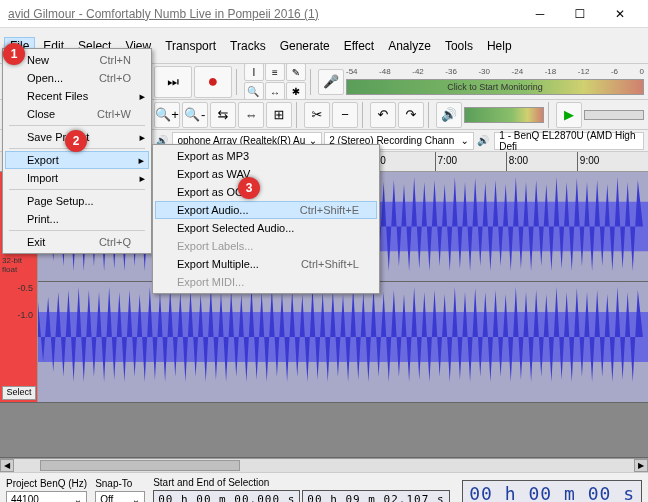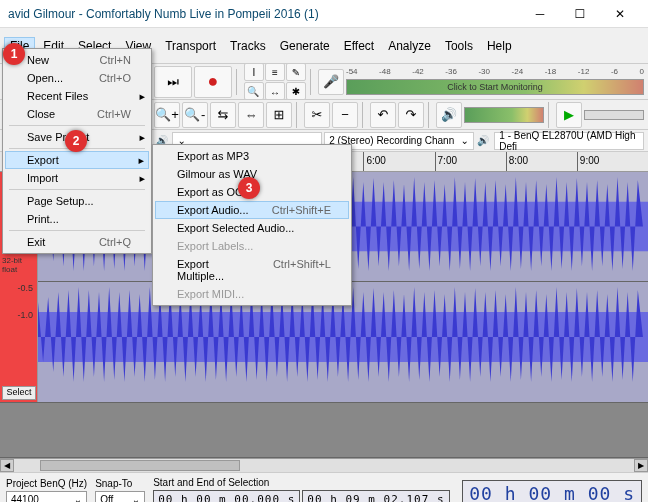--- a/index.html
+++ b/index.html
@@ -1,19 +1,19 @@
 <!DOCTYPE html>
 <html><head>
 <meta charset="utf-8">
 <style>
   * { box-sizing: border-box; margin: 0; padding: 0; font-family: "Segoe UI", Tahoma, sans-serif; }
   body { width: 648px; height: 502px; background: #f0f0f0; overflow: hidden; position: relative; font-size: 11px; }
   
   .titlebar { height: 28px; background: #fff; display: flex; align-items: center; padding: 0 8px; border-bottom: 1px solid #ddd; }
-  .titlebar .title { flex: 1; font-size: 12px; color: #0c4a6e; }
+  .titlebar .title { flex: 1; font-size: 12px; color: #737373; text-decoration: underline; }
   .titlebar .win-btn { width: 40px; height: 28px; display: flex; align-items: center; justify-content: center; font-size: 12px; color: #000; }
   
   .menubar { height: 36px; background: #f0f0f0; display: flex; align-items: center; padding: 0 4px; gap: 2px; border-bottom: 1px solid #ccc; }
   .menubar .item { padding: 2px 6px; font-size: 12px; cursor: default; }
   .menubar .item.active { background: #cde8ff; border: 1px solid #99c9ef; padding: 1px 5px; }
   
   .toolbar-row { background: #f0f0f0; display: flex; align-items: center; padding: 2px 4px; gap: 2px; border-bottom: 1px solid #ccc; height: 36px; }
   .tool-btn { width: 26px; height: 26px; border: 1px solid #ccc; background: #f8f8f8; display: flex; align-items: center; justify-content: center; border-radius: 2px; font-size: 13px; }
   .tool-btn.big { width: 38px; height: 32px; }
   .tool-btn.small { width: 20px; height: 18px; font-size: 10px; }
@@ -59,21 +59,21 @@
   
   .dropdown { position: absolute; background: #f0f0f0; border: 1px solid #999; box-shadow: 2px 2px 4px rgba(0,0,0,0.3); z-index: 100; min-width: 150px; padding: 2px; }
   .dropdown .menu-item { display: flex; justify-content: space-between; padding: 3px 18px 3px 22px; font-size: 11px; cursor: default; position: relative; }
   .dropdown .menu-item.hl { background: #cde8ff; border: 1px solid #99c9ef; padding: 2px 17px 2px 21px; }
   .dropdown .menu-item.disabled { color: #999; }
   .dropdown .menu-item .shortcut { color: #666; margin-left: 20px; }
   .dropdown .menu-item .arrow { position: absolute; right: 4px; }
   .dropdown .divider { height: 1px; background: #ccc; margin: 2px 4px; }
   
   .file-menu { top: 48px; left: 2px; width: 150px; }
-  .export-menu { top: 144px; left: 152px; width: 200px; }
+  .export-menu { top: 144px; left: 152px; width: 228px; }
   
   .annotation { position: absolute; width: 22px; height: 22px; background: #e03030; border-radius: 50%; color: #fff; font-weight: bold; font-size: 12px; display: flex; align-items: center; justify-content: center; z-index: 200; box-shadow: 0 0 4px rgba(0,0,0,0.5); }
   .ann1 { top: 43px; left: 3px; }
   .ann2 { top: 130px; left: 65px; }
   .ann3 { top: 177px; left: 238px; }
   
   .rec-dot { color: #d02020; font-size: 18px; }
   
   .hscroll { height: 14px; background: #e0e0e0; border-top: 1px solid #999; position: relative; }
   .hscroll .thumb { position: absolute; left: 40px; width: 200px; top: 1px; bottom: 1px; background: #c0c0c0; border: 1px solid #999; }
@@ -163,20 +163,21 @@
   <div class="meter" style="flex:1"></div>
   <div class="sep"></div>
   <div class="tool-btn" style="color:#0a0">▶</div>
   <div style="width:60px;height:10px;background:#ddd;border:1px solid #999"></div>
 </div>
 
 <div class="toolbar-row toolbar-row3">
   <div style="width:148px"></div>
   <span class="lbl">🔊</span>
   <div class="combo">
+      <span>ophone Array (Realtek(R) Au</span>
       <span>⌄</span>
     </div>
   <div class="combo">
       <span>2 (Stereo) Recording Chann</span>
       <span>⌄</span>
     </div>
   <span class="lbl">🔊</span>
   <div class="combo">
       <span>1 - BenQ EL2870U (AMD High Defi</span>
       <span></span>
@@ -300,21 +301,21 @@
       <span>Exit</span>
       <span class="shortcut">Ctrl+Q</span>
     </div>
 </div>
 
 <div class="dropdown export-menu">
   <div class="menu-item">
       <span>Export as MP3</span>
     </div>
   <div class="menu-item">
-      <span>Gilmour as WAV</span>
+      <span>Export as WAV</span>
     </div>
   <div class="menu-item">
       <span>Export as OGG</span>
     </div>
   <div class="menu-item hl">
       <span>Export Audio...</span>
       <span class="shortcut">Ctrl+Shift+E</span>
     </div>
   <div class="menu-item">
       <span>Export Selected Audio...</span>

